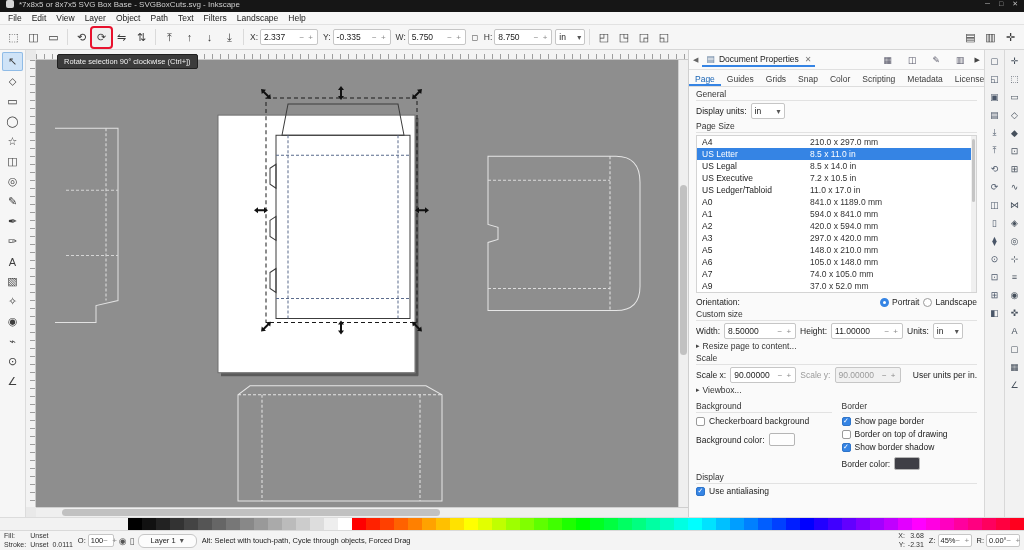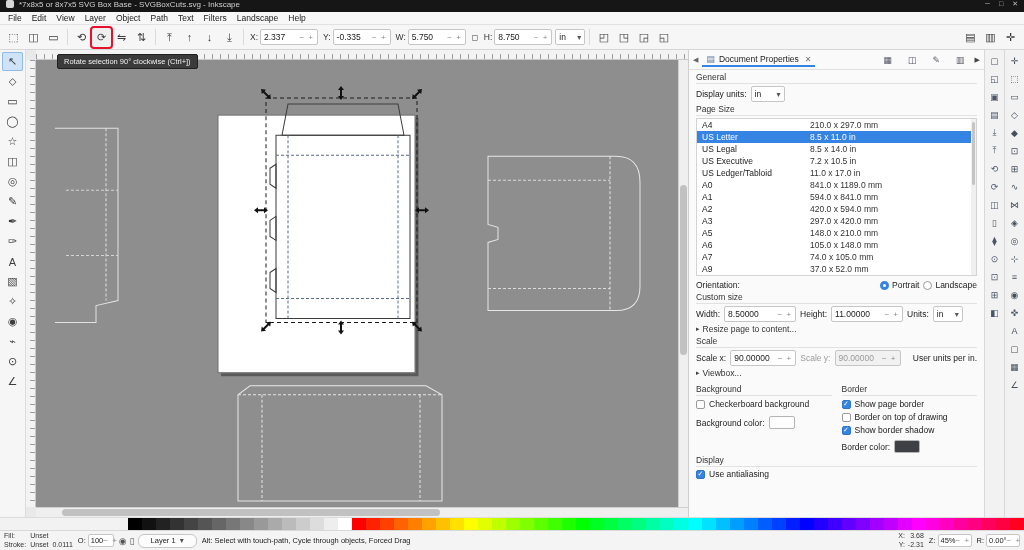--- a/index.html
+++ b/index.html
@@ -319,20 +319,31 @@
         <span class="ph-icons">
 
         <span>▦</span>
             <span>◫</span>
             <span>✎</span>
             <span>▥</span>
           </span>
         <span class="ph-more">▶</span>
       </div>
 
+      <div class="tabs">
+
+      <span class="tab active">Page</span>
+          <span class="tab">Guides</span>
+          <span class="tab">Grids</span>
+          <span class="tab">Snap</span>
+          <span class="tab">Color</span>
+          <span class="tab">Scripting</span>
+          <span class="tab">Metadata</span>
+          <span class="tab">License</span>
+        </div>
 
       <div class="panel-body">
         <div class="sect">General</div>
         <div class="row">
           <span>Display units:</span>
           <div class="pfbox" style="width:34px;">
             <span class="val">in</span>
               <span class="caret">▾</span>
           </div>
         </div>

